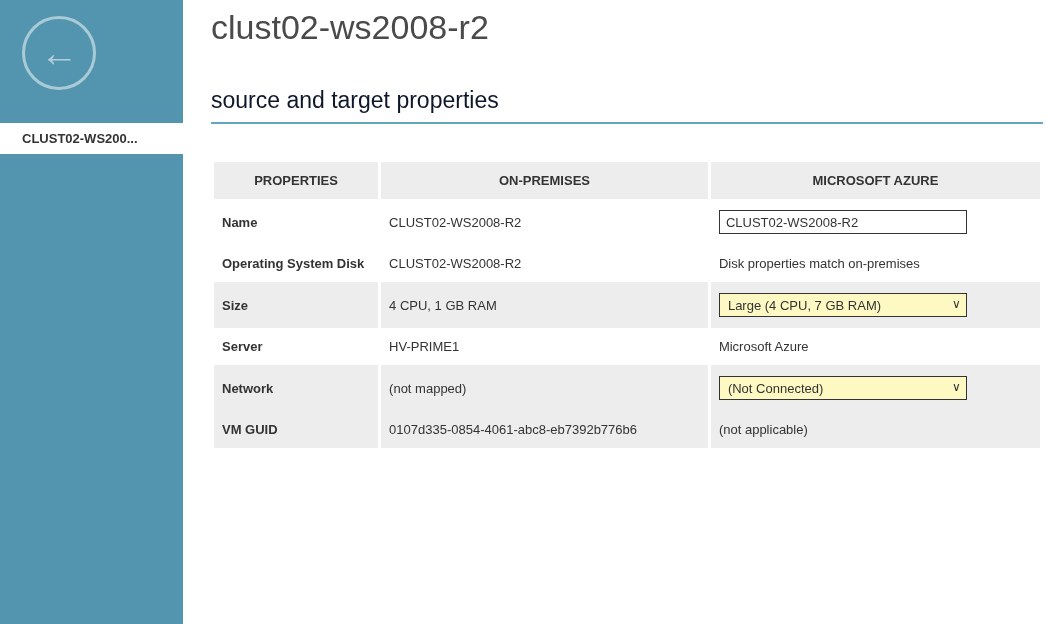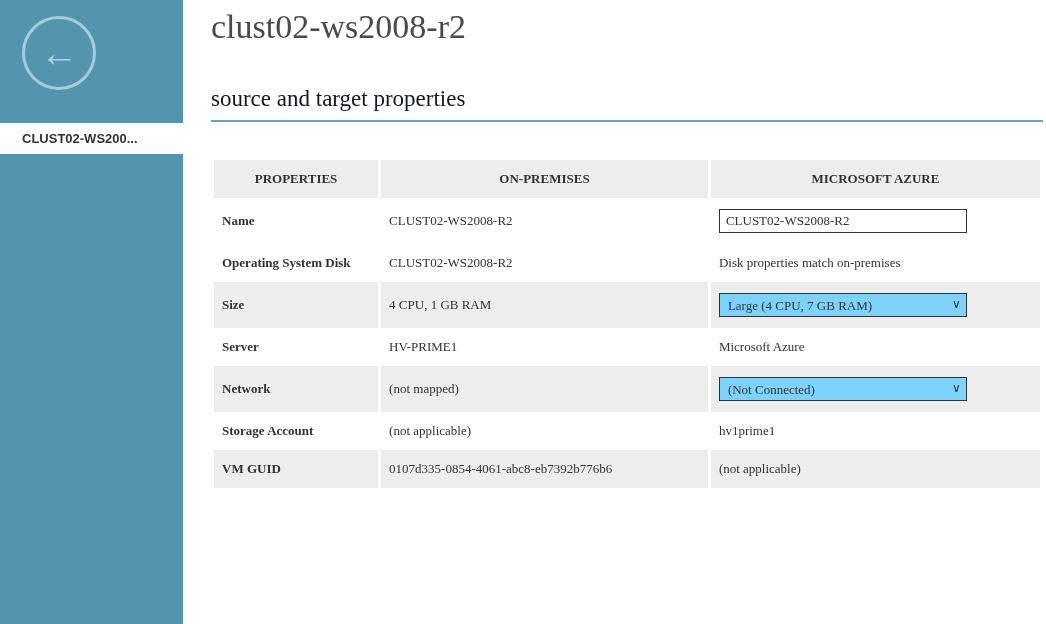--- a/index.html
+++ b/index.html
@@ -45,21 +45,20 @@
       padding: 8px 22px;
       font-size: 13px;
       font-weight: 600;
       color: #333333;
       width: 100%;
     }
     .main {
       flex: 1;
       padding: 0 0 16px 28px;
       height: 100%;
-      font-family: Liberation Serif, serif;
     }
     .page-title {
       font-size: 34px;
       font-weight: 300;
       color: #4a4a4a;
       margin-top: 8px;
     }
     .page-subtitle {
       font-size: 23px;
       font-weight: 300;
@@ -114,21 +113,21 @@
       display: inline-block;
     }
     .select-box {
       width: 100%;
       height: 24px;
       border: 1px solid #333333;
       padding: 2px 26px 2px 8px;
       font-family: inherit;
       font-size: 13px;
       color: #333333;
-      background: #7dd3fc;
+      background: #fef9c3;
       appearance: none;
       -webkit-appearance: none;
       cursor: pointer;
     }
     .select-caret {
       position: absolute;
       right: 6px;
       top: 50%;
       transform: translateY(-55%);
       pointer-events: none;
@@ -194,25 +193,20 @@
         <td>(not mapped)</td>
         <td>
           <div class="select-wrap">
             <select class="select-box">
               <option>(Not Connected)</option>
             </select>
             <span class="select-caret">∨</span>
           </div>
         </td>
       </tr>
-      <tr class="even">
-        <td class="prop-label">Storage Account</td>
-        <td>(not applicable)</td>
-        <td>hv1prime1</td>
-      </tr>
       <tr class="odd">
         <td class="prop-label">VM GUID</td>
         <td>0107d335-0854-4061-abc8-eb7392b776b6</td>
         <td>(not applicable)</td>
       </tr>
     </tbody>
   </table>
 </div>
 
 </body></html>

